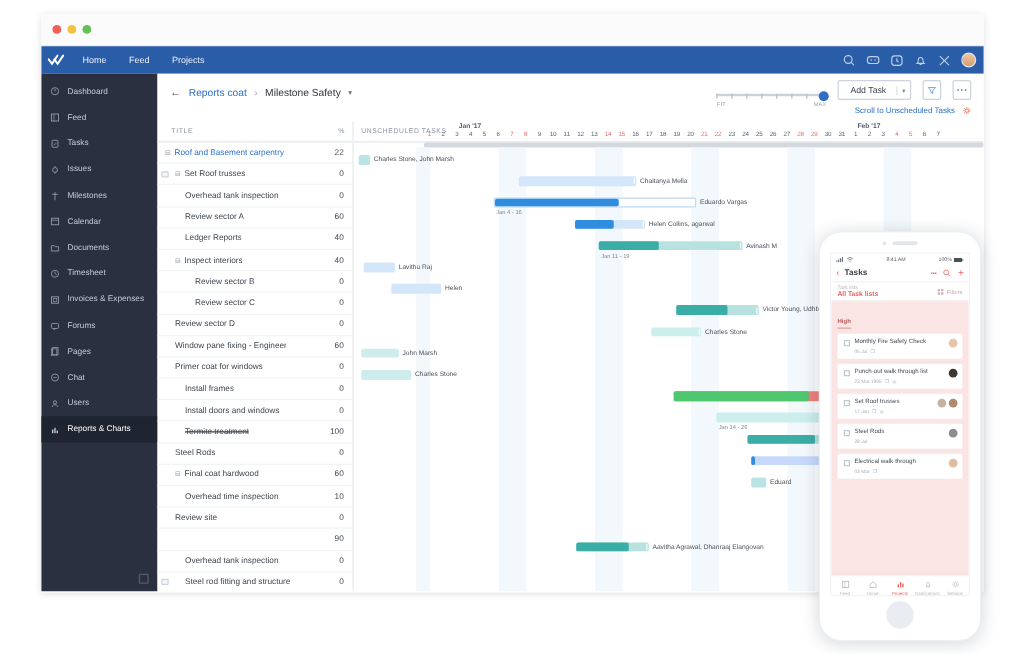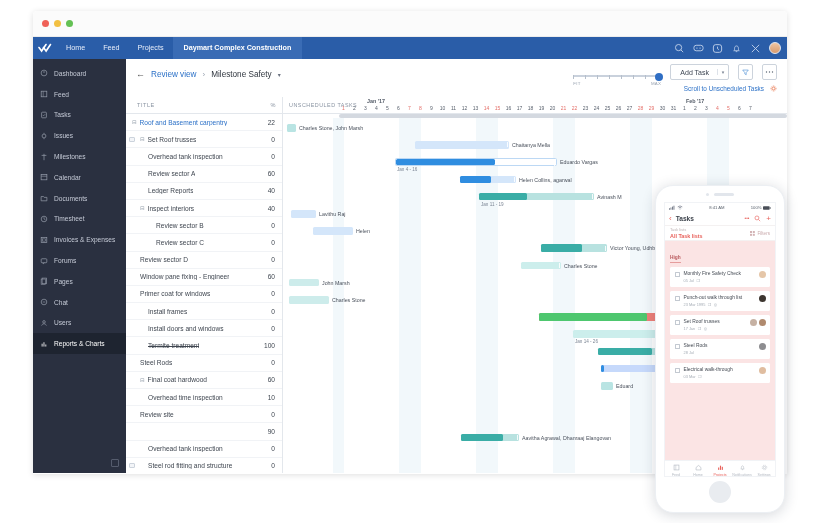--- a/index.html
+++ b/index.html
@@ -224,21 +224,20 @@
     <div class="topnav">
       <div class="logo-mark">
         <svg width="14" height="10" viewBox="0 0 14 10">
             <path d="M1 4.5 L3.6 8 L8 1.5" stroke="#fff" stroke-width="1.6" fill="none" stroke-linecap="round"></path>
             <path d="M5.5 4.5 L8.1 8 L12.5 1.5" stroke="#fff" stroke-width="1.6" fill="none" stroke-linecap="round"></path>
           </svg>
       </div>
       <div class="topnav-item">Home</div>
       <div class="topnav-item">Feed</div>
       <div class="topnav-item">Projects</div>
-      <div class="topnav-item proj">Daymart Complex Construction</div>
       <div class="topnav-right">
         <svg class="nav-ico" viewBox="0 0 12 12">
             <circle cx="5" cy="5" r="3.4" stroke="#dbe5f5" stroke-width="1" fill="none"></circle>
             <line x1="7.5" y1="7.5" x2="10" y2="10" stroke="#dbe5f5" stroke-width="1"></line>
           </svg>
         <svg class="nav-ico" viewBox="0 0 12 12">
             <rect x="1" y="2.5" width="10" height="6" rx="2.5" stroke="#dbe5f5" stroke-width="1" fill="none"></rect>
             <circle cx="4.3" cy="5.5" r=".7" fill="#dbe5f5"></circle>
             <circle cx="7.7" cy="5.5" r=".7" fill="#dbe5f5"></circle>
           </svg>
@@ -360,21 +359,21 @@
             </svg>
           <span>Reports &amp; Charts</span>
         </div>
         <div class="side-collapse"></div>
       </div>
 
       <div class="content">
 
         <div class="crumbbar">
           <span class="back-arrow">←</span>
-          <span>Review view</span>
+          <span>Reports coat</span>
           <span class="crumb-sep">›</span>
           <span class="crumb-cur">Milestone Safety</span>
           <span class="caret">▾</span>
         </div>
 
         <div class="toolbar">
           <div class="slider-wrap">
             <div class="slider-track"></div>
             <div class="slider-ticks">
               <span class="tick" style="left:0"></span>

